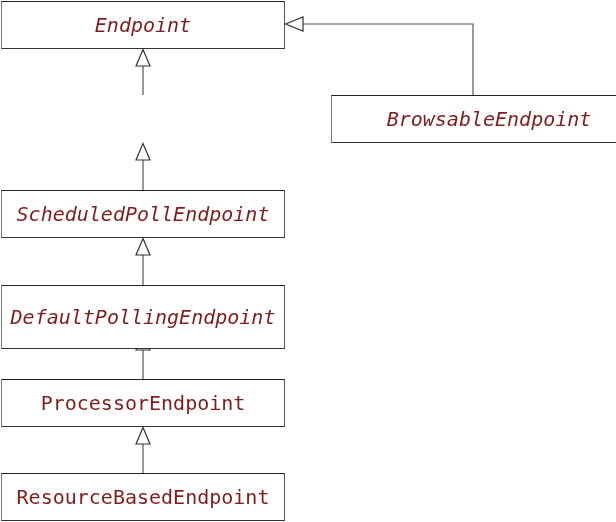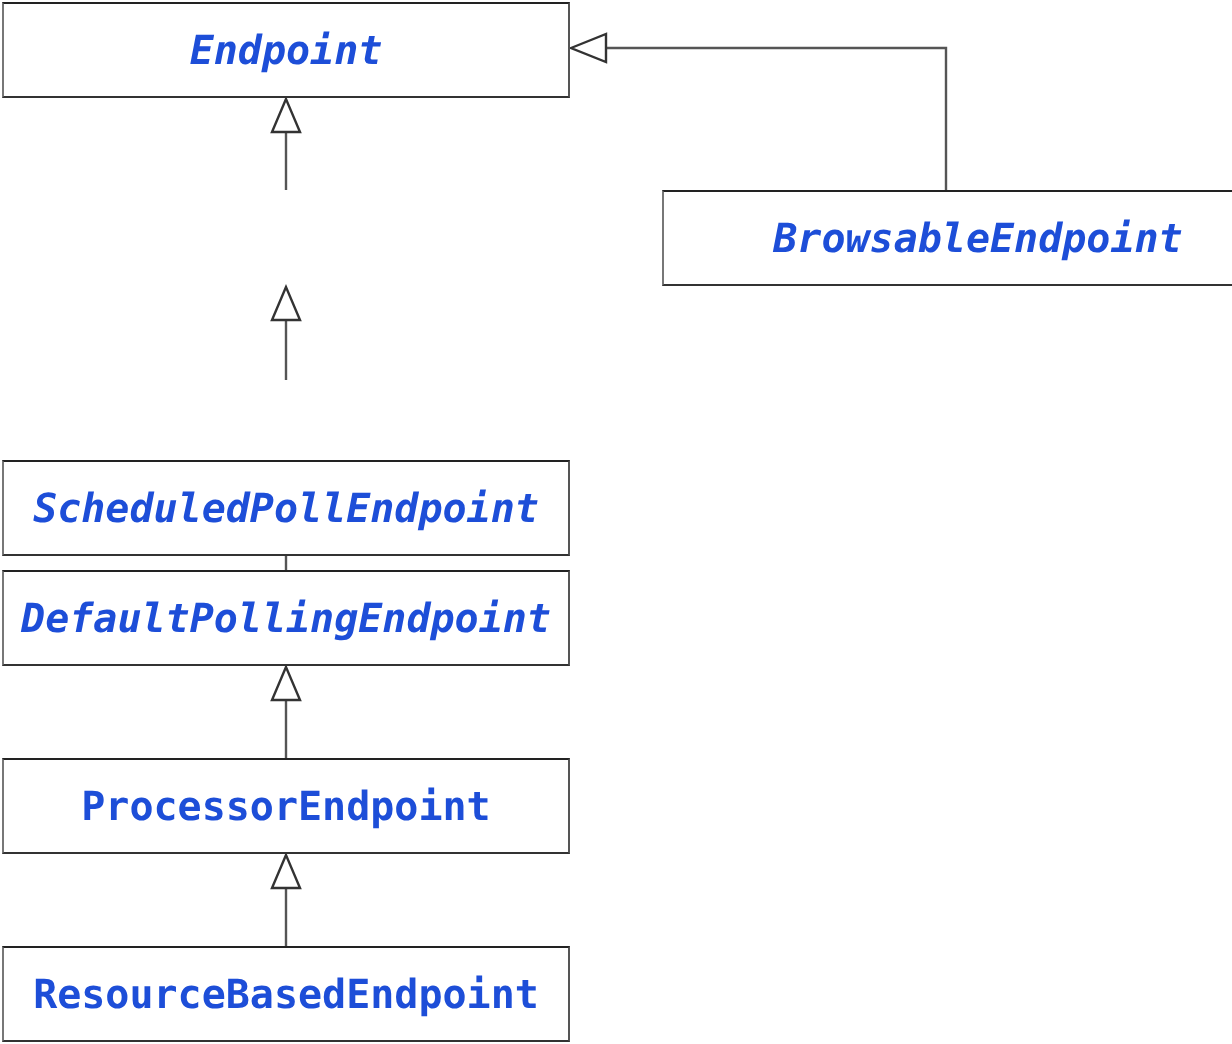--- a/index.html
+++ b/index.html
@@ -28,24 +28,24 @@
     border-right-color: #555555;
     border-bottom-color: #333333;
     display: flex;
     align-items: center;
     justify-content: center;
   }
   .uml-label {
     font-family: "DejaVu Sans Mono", "Liberation Mono", monospace;
     font-size: 20px;
     line-height: 20px;
-    color: #1d4ed8;
+    color: #7f1d1d;
     letter-spacing: 0px;
     white-space: nowrap;
-    font-weight: bold;
+    font-weight: normal;
   }
   .uml-label.abstract {
     font-style: italic;
   }
   .uml-label.concrete {
     font-style: normal;
   }
   #edges {
     position: absolute;
     left: 0;
@@ -95,25 +95,25 @@
 
   <div class="uml-box" style="left:1px; top:1px; width:284px; height:48px;">
     <span class="uml-label abstract">Endpoint</span>
   </div>
 
 
   <div class="uml-box" style="left:331px; top:95px; width:316px; height:48px;">
     <span class="uml-label abstract">BrowsableEndpoint</span>
   </div>
 
-  <div class="uml-box" style="left:1px; top:190px; width:284px; height:48px;margin-top:40px;">
+  <div class="uml-box" style="left:1px; top:190px; width:284px; height:48px;">
     <span class="uml-label abstract">ScheduledPollEndpoint</span>
   </div>
 
-  <div class="uml-box" style="left:1px; top:285px; width:284px; height:48px;">
+  <div class="uml-box" style="left:1px; top:285px; width:284px; height:64px;">
     <span class="uml-label abstract">DefaultPollingEndpoint</span>
   </div>
 
   <div class="uml-box" style="left:1px; top:379px; width:284px; height:48px;">
     <span class="uml-label concrete">ProcessorEndpoint</span>
   </div>
 
   <div class="uml-box" style="left:1px; top:473px; width:284px; height:48px;">
     <span class="uml-label concrete">ResourceBasedEndpoint</span>
   </div>

